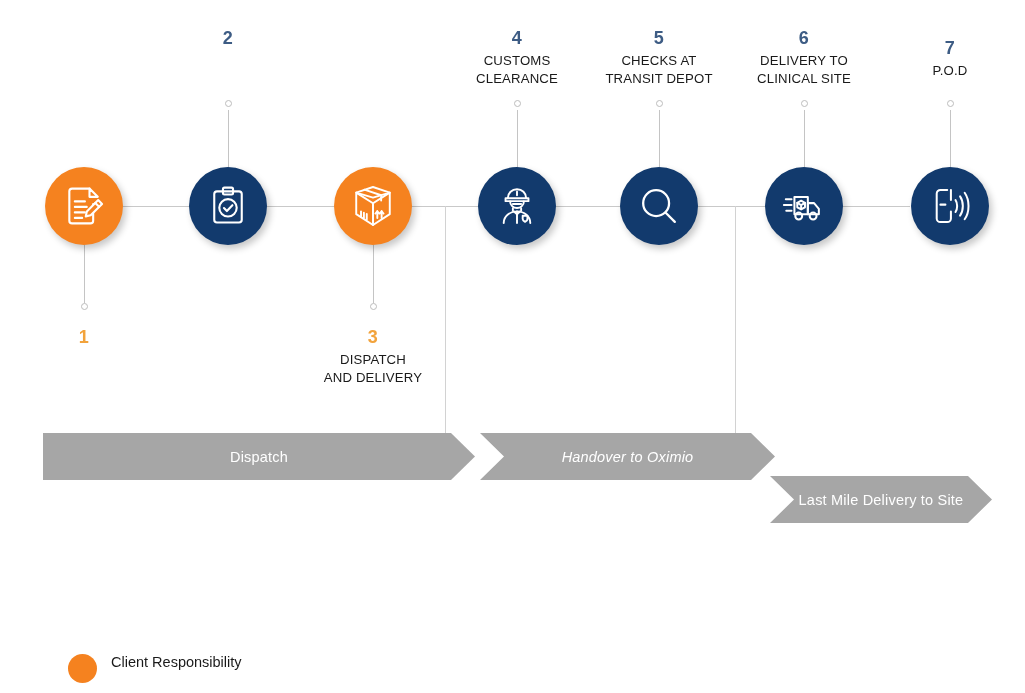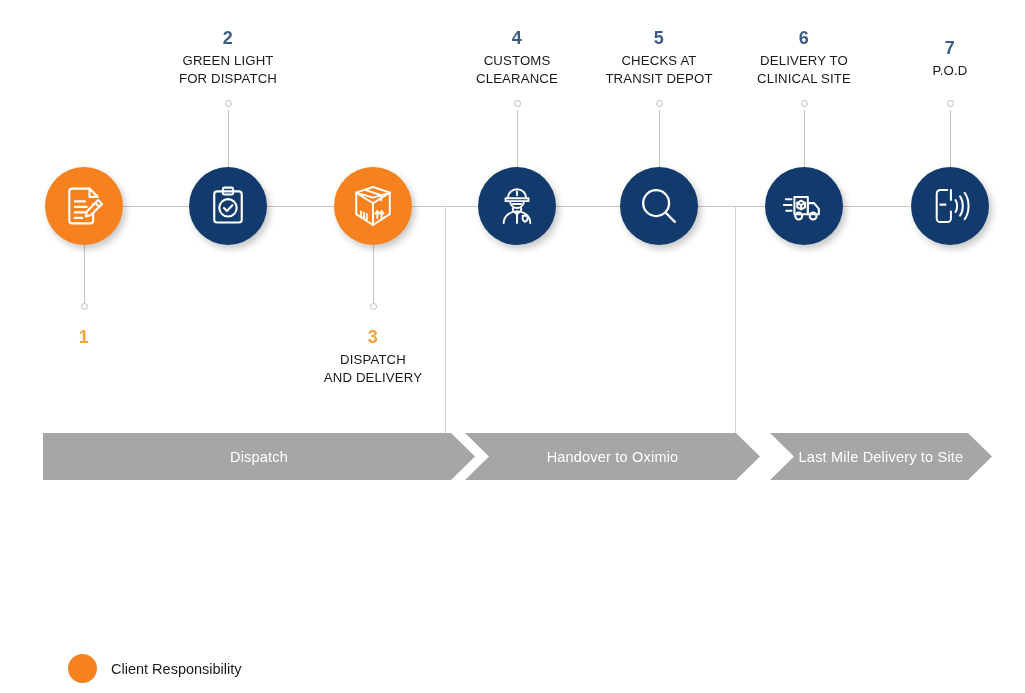--- a/index.html
+++ b/index.html
@@ -124,21 +124,21 @@
   
   #legend {
     position: absolute;
     left: 68px;
     top: 654px;
     display: flex;
     align-items: center;
   }
   .legend-item {
     display: flex;
-    align-items: center;
+    align-items: flex-start;
     margin-right: 58px;
   }
   .legend-swatch {
     width: 29px;
     height: 29px;
     border-radius: 50%;
     margin-right: 14px;
   }
   .legend-swatch.orange { background: #F5821F; }
   .legend-swatch.navy   { background: #123A6D; }
@@ -181,22 +181,20 @@
       <svg width="44" height="44" viewBox="0 0 48 48" fill="none" stroke="#ffffff" stroke-width="2.3" stroke-linecap="round" stroke-linejoin="round">
         <rect x="9" y="8" width="30" height="34" rx="3"></rect>
         <rect x="18.5" y="4" width="11" height="7.5" rx="1.6"></rect>
         <circle cx="24" cy="26" r="9.5"></circle>
         <path d="M19.6 26.2l3.2 3.3 6-6.4"></path>
       </svg>
     </span>
   </div>
   <div class="caption navy-num" style="left:144px; top:26px; width:168px;">
     <div class="num">2</div>
-    <div class="lbl">GREEN LIGHT
-FOR DISPATCH</div>
   </div>
 
   <div class="stem" style="left:373px; top:245px; height:58px;"></div>
   <div class="stem-dot" style="left:370px; top:303px;"></div>
   <div class="node orange" style="left:334px; top:167px;">
     <span>
       <svg width="46" height="46" viewBox="0 0 48 48" fill="none" stroke="#ffffff" stroke-width="2" stroke-linecap="round" stroke-linejoin="round">
         <path d="M24 15.2L6.5 10 24 4.2 41.5 10 24 15.2z"></path>
         <path d="M6.5 10v22.5L24 43.8V21.2L6.5 10z"></path>
         <path d="M41.5 10v22.5L24 43.8V21.2L41.5 10z"></path>
@@ -292,24 +290,24 @@
   </div>
   <div class="caption navy-num" style="left:866px; top:36px; width:168px;">
     <div class="num">7</div>
     <div class="lbl">P.O.D</div>
   </div>
 
   <div id="banner">
     <div class="phase chev" style="left:0px; width:432px;">
       <span class="phase-label">Dispatch</span>
     </div>
-    <div class="phase chev-both" style="left:422px; width:295px;">
+    <div class="phase chev-both" style="left:437px; width:295px;font-style:italic;">
       <span class="phase-label">Handover to Oximio</span>
     </div>
-    <div class="phase chev-both" style="left:727px; width:222px;">
+    <div class="phase chev-both" style="left:727px; width:222px;margin-top:43px;">
       <span class="phase-label">Last Mile Delivery to Site</span>
     </div>
   </div>
 
   <div id="legend">
     <div class="legend-item">
       <span class="legend-swatch orange"></span>
       <span class="legend-text">Client Responsibility</span>
     </div>
   </div>

